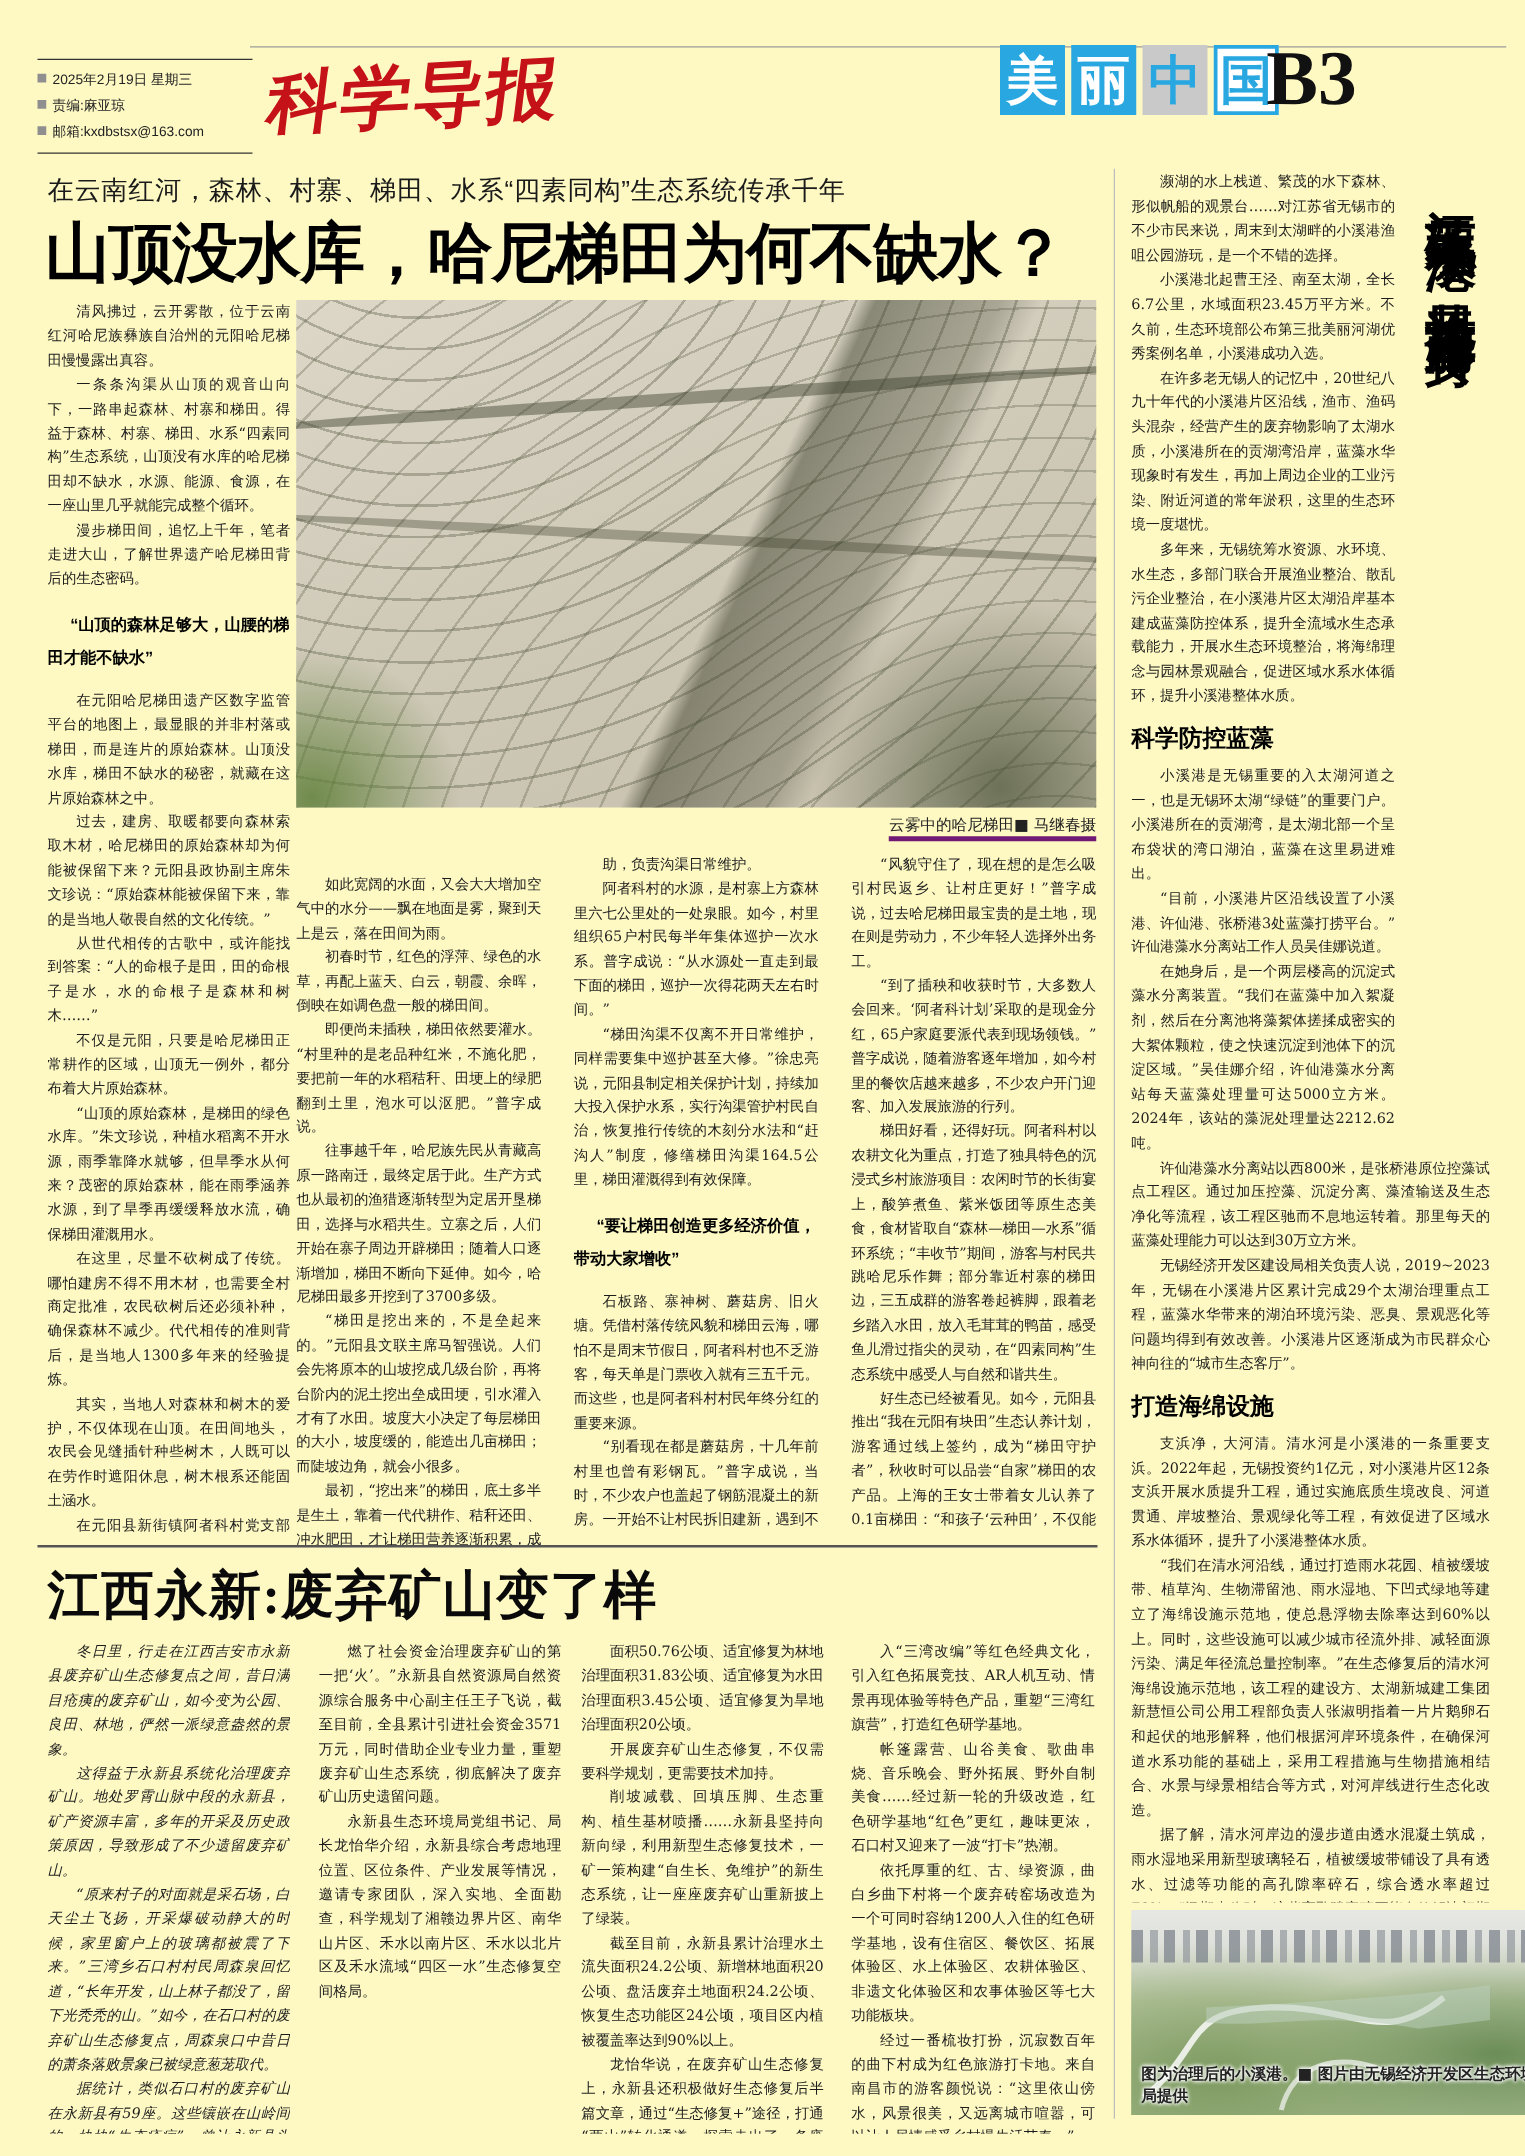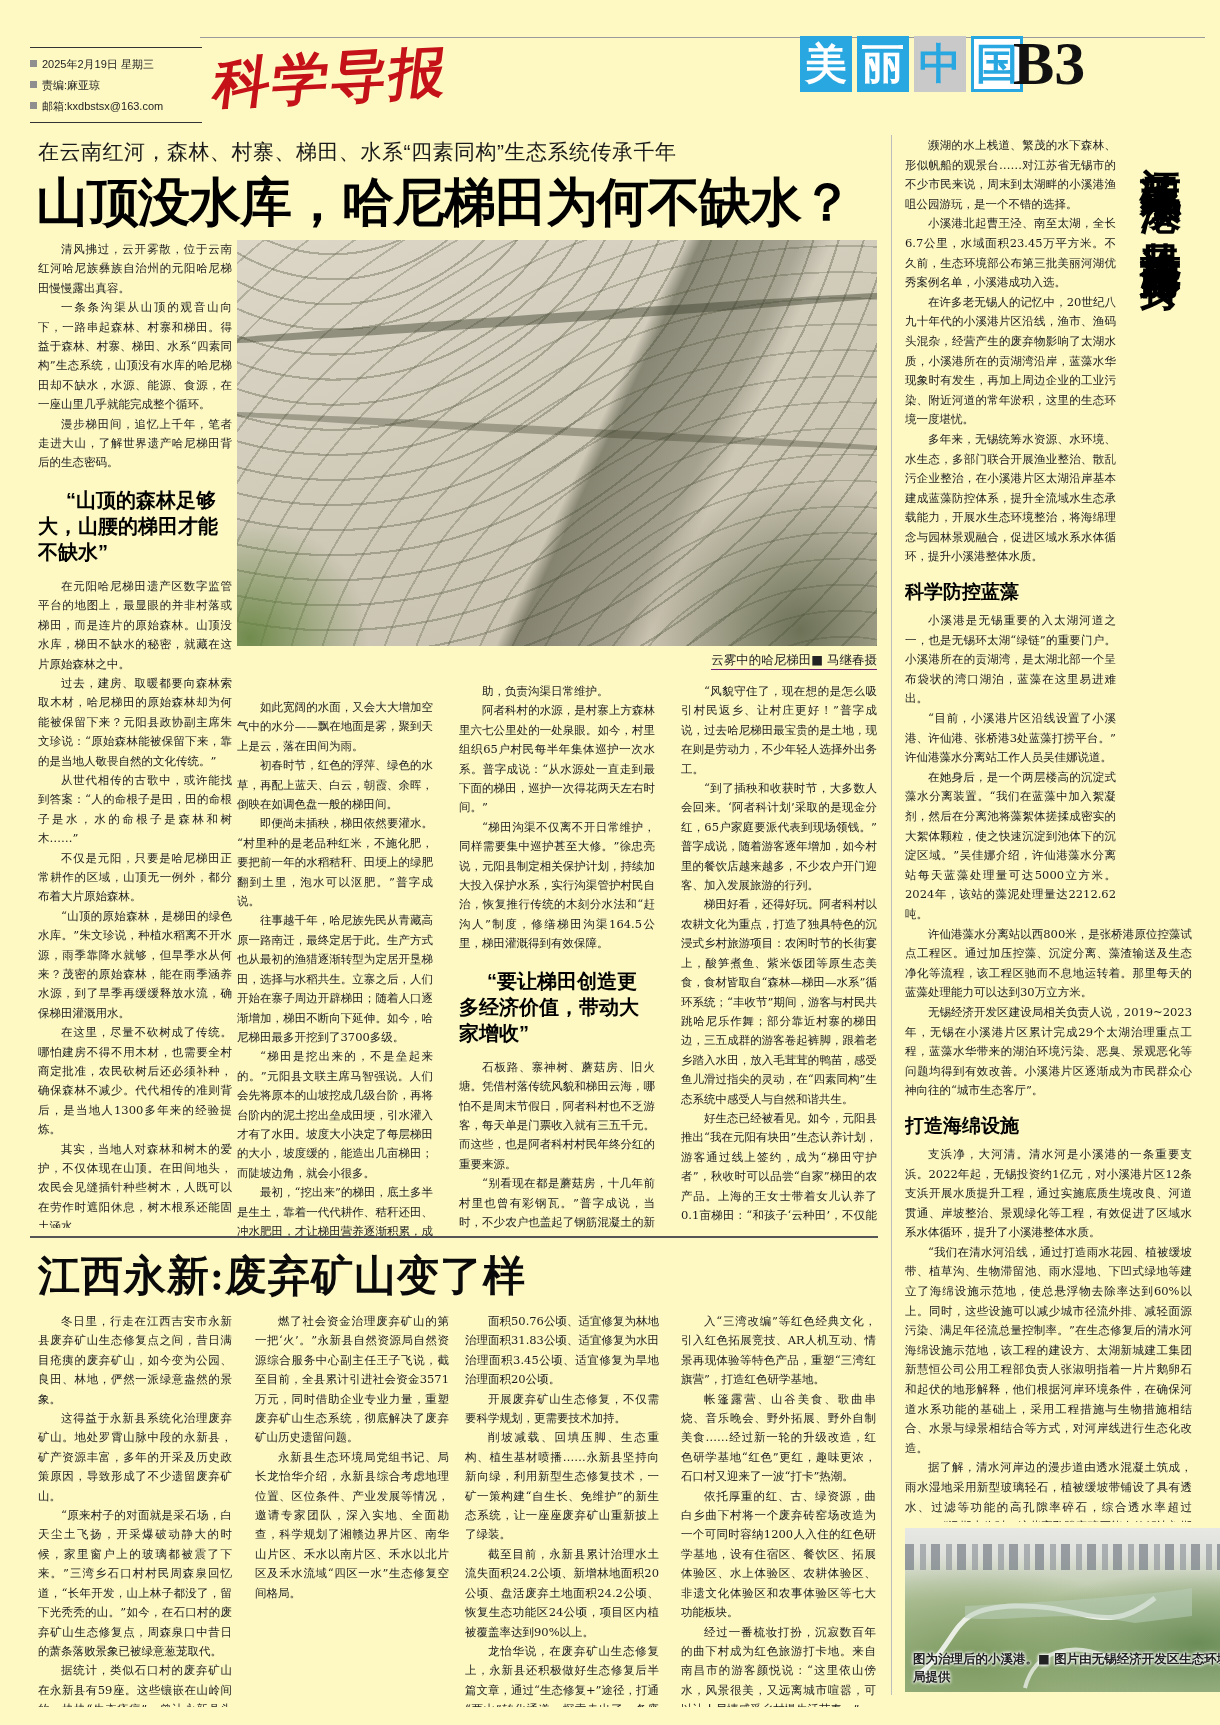--- a/index.html
+++ b/index.html
@@ -19,46 +19,46 @@
   .blk.b1{background:#29a7e1;color:#fff;}
   .blk.b2{background:#c9c9c9;color:#29a7e1;}
   .blk.b3{background:#fff;color:#29a7e1;border:3px solid #29a7e1;width:46px;height:50px;}
   .pageno{left:1013px;top:28px;font-family:"Liberation Serif",serif;font-weight:bold;font-size:62px;color:#111;}
   
   .kicker{left:38px;top:138px;width:840px;font-family:"Liberation Sans",sans-serif;font-size:21px;color:#1a1a1a;letter-spacing:.5px;}
   .headline{left:36px;top:168px;width:845px;font-family:"Liberation Sans",sans-serif;font-weight:900;
             font-size:52px;letter-spacing:-1px;color:#000;white-space:nowrap;}
   .col{overflow:hidden;text-align:justify;font-size:11.5px;line-height:19.4px;}
   .para{margin:0;text-indent:2em;}
-  .col-subhead{font-family:"Liberation Sans",sans-serif;font-weight:800;font-size:20px;line-height:26px;
+  .col-subhead{font-family:"Liberation Sans",sans-serif;font-weight:800;font-size:13px;line-height:26px;
                margin:14px 0 12px;text-indent:1.4em;color:#000;text-align:left;}
   .c-main1{left:38px;top:240px;width:194px;height:988px;}
   .c-main2{left:237px;top:682px;width:196px;height:546px;margin-top:16px;}
   .c-main3{left:459px;top:682px;width:196px;height:546px;}
   .c-main4{left:681px;top:682px;width:196px;height:546px;}
   
   .photo1{left:237px;top:240px;width:640px;height:406px;overflow:hidden;
       background:
         radial-gradient(circle at 2% 98%, rgba(96,128,58,.85), rgba(96,128,58,.0) 16%),
         radial-gradient(circle at 88% 96%, rgba(70,80,50,.7), rgba(70,80,50,0) 22%),
         linear-gradient(115deg, rgba(255,255,255,0) 54%, rgba(62,66,46,.5) 56%, rgba(62,66,46,.28) 68%, rgba(255,255,255,0) 72%),
         repeating-radial-gradient(ellipse at 15% -40%, rgba(92,96,72,.38) 0 2px, rgba(0,0,0,0) 2px 24px),
         repeating-radial-gradient(ellipse at 95% 130%, rgba(92,96,72,.32) 0 2px, rgba(0,0,0,0) 2px 30px),
         linear-gradient(160deg,#ddd7c8,#d0cab9 45%,#c6bfac);}
   .photo1 .ridge{position:absolute;left:-10%;top:18%;width:120%;height:10px;background:rgba(60,64,44,.45);
       border-radius:50%;transform:rotate(-4deg);}
   .photo1 .ridge2{position:absolute;left:-10%;top:46%;width:120%;height:8px;background:rgba(60,64,44,.35);
       border-radius:50%;transform:rotate(3deg);}
   .caption1{left:237px;top:652px;width:640px;text-align:right;font-size:12.5px;color:#222;}
-  .caption1 span{border-bottom:1px solid #701a75;padding-bottom:2px;}
+  .caption1 span{border-bottom:4px solid #701a75;padding-bottom:2px;}
   .rule-mid{left:30px;top:1236px;width:848px;height:2px;background:#555;}
   
   .headline2{left:38px;top:1248px;width:840px;font-family:"Liberation Serif",serif;font-weight:900;
              font-size:42px;letter-spacing:1px;color:#0a0a0a;white-space:nowrap;}
-  .c-bot1{left:38px;top:1312px;width:194px;height:395px;}
+  .c-bot1{left:38px;top:1312px;width:194px;height:395px;font-style:italic;}
   .c-bot2{left:255px;top:1312px;width:194px;height:395px;}
   .c-bot3{left:465px;top:1312px;width:194px;height:395px;}
   .c-bot4{left:681px;top:1312px;width:195px;height:395px;}
   
   .side-rule{left:891px;top:135px;width:1px;height:1560px;background:#bdbdbd;}
   .sidebar{left:905px;top:136px;width:287px;height:1386px;overflow:hidden;text-align:justify;
            font-size:11.5px;line-height:19.6px;}
   .vhead{float:right;width:62px;height:742px;margin-left:14px;margin-bottom:8px;
          writing-mode:vertical-rl;font-family:"Liberation Serif",serif;font-weight:bold;
          font-size:41px;line-height:62px;letter-spacing:4px;color:#000;}

